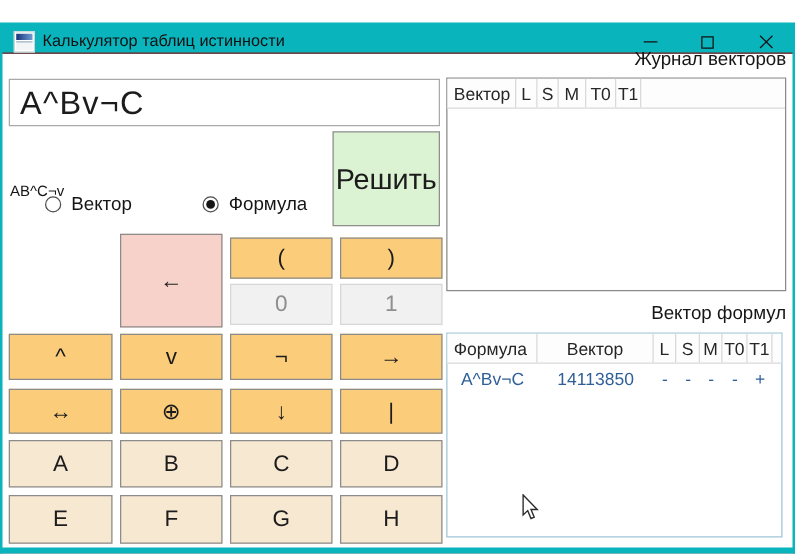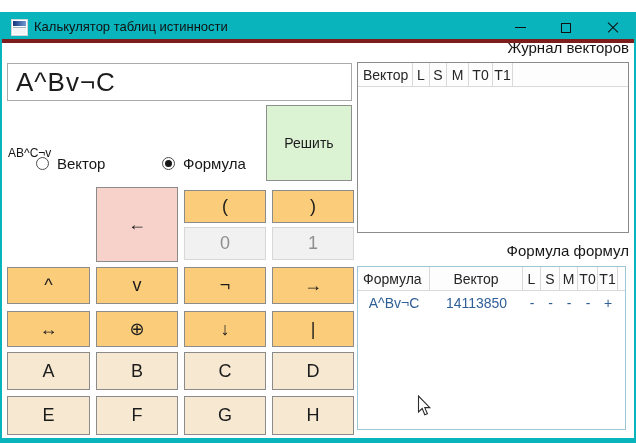--- a/index.html
+++ b/index.html
@@ -3,21 +3,21 @@
 <meta charset="utf-8">
 <style>
   * { box-sizing: border-box; margin: 0; padding: 0; }
   html,body { background:#555; }
   body { font-family: "Liberation Sans", "DejaVu Sans", sans-serif; }
   .window {
     position: relative; width: 636px; height: 443px;
     background: #ffffff; overflow: hidden;
   }
   
-  .titlebar { position:absolute; left:0; top:12px; width:636px; height:31px; background:#0ab4bc; border-bottom:4px solid #7f1d1d; display:flex; align-items:center; }
+  .titlebar { position:absolute; left:0; top:18px; width:636px; height:25px; background:#0ab4bc; border-bottom:1px solid #7f1d1d; display:flex; align-items:center; }
   .frame-left  { position:absolute; left:0; top:31px; width:2px; height:412px; background:#0ab4bc; }
   .frame-right { position:absolute; left:634px; top:31px; width:2px; height:412px; background:#0ab4bc; }
   .frame-bottom{ position:absolute; left:0; top:438px; width:636px; height:5px; background:#0ab4bc; }
 
   .app-icon { position:absolute; left:11px; top:7px; width:17px; height:17px; background:#fff; border:1px solid #cfd6da; }
   .app-icon .bar { position:absolute; left:1px; top:1px; right:1px; height:5px; background:linear-gradient(90deg,#16347c,#6f9bd2); }
   .app-icon .body { position:absolute; left:1px; top:7px; right:1px; bottom:1px; background:#f2f4f5; border-top:1px solid #9fb3c4; }
 
   .title-text { position:absolute; left:34px; top:0; height:31px; line-height:30px; font-size:13px; color:#101010; white-space:nowrap; }
 
@@ -40,21 +40,21 @@
   .postfix-hint { position:absolute; left:8px; top:110px; font-size:12px; color:#161616;margin-top:36px; }
 
   .radio-item { position:absolute; display:flex; align-items:center; gap:8px; cursor:default; }
   .radio-circle { width:13px; height:13px; border:1px solid #4d4d4d; border-radius:50%; background:#fff; flex:0 0 auto; }
   .radio-circle.checked::after { content:""; display:block; width:7px; height:7px; margin:2px; border-radius:50%; background:#161616; }
   .radio-label { font-size:15px; color:#161616; }
 
   .solve-btn {
     position:absolute; left:266px; top:105px; width:86px; height:76px;
     background:#dbf2d3; border:1px solid #8f8f8f; display:flex; align-items:center; justify-content:center;
-    font-size:14px; color:#1c1c1c;
+    font-size:23px; color:#1c1c1c;
   }
 
   .key {
     position:absolute; border:1px solid #8b8b8b; display:flex; align-items:center; justify-content:center;
     font-size:18px; color:#1c1c1c; background:#fbcd7b;
   }
   .key.pink { background:#f6d2ca; }
   .key.tan  { background:#f7e8d2; }
   .key.disabled { background:#f1f1f1; border-color:#d7d7d7; color:#8f8f8f; }
 
@@ -155,21 +155,21 @@
       <div class="hcell first u-c0">Вектор</div>
       <div class="hcell u-c1">L</div>
       <div class="hcell u-c2">S</div>
       <div class="hcell u-c3">M</div>
       <div class="hcell u-c4">T0</div>
       <div class="hcell u-c5">T1</div>
       <div class="hcell filler"></div>
     </div>
   </div>
 
-  <div class="journal-title" style="top:242px;">Формула формул</div>
+  <div class="journal-title" style="top:242px;">Вектор формул</div>
   <div class="grid lower">
     <div class="grid-header">
       <div class="hcell first l-c0">Формула</div>
       <div class="hcell l-c1">Вектор</div>
       <div class="hcell l-c2">L</div>
       <div class="hcell l-c3">S</div>
       <div class="hcell l-c4">M</div>
       <div class="hcell l-c5">T0</div>
       <div class="hcell l-c6">T1</div>
       <div class="hcell filler"></div>

